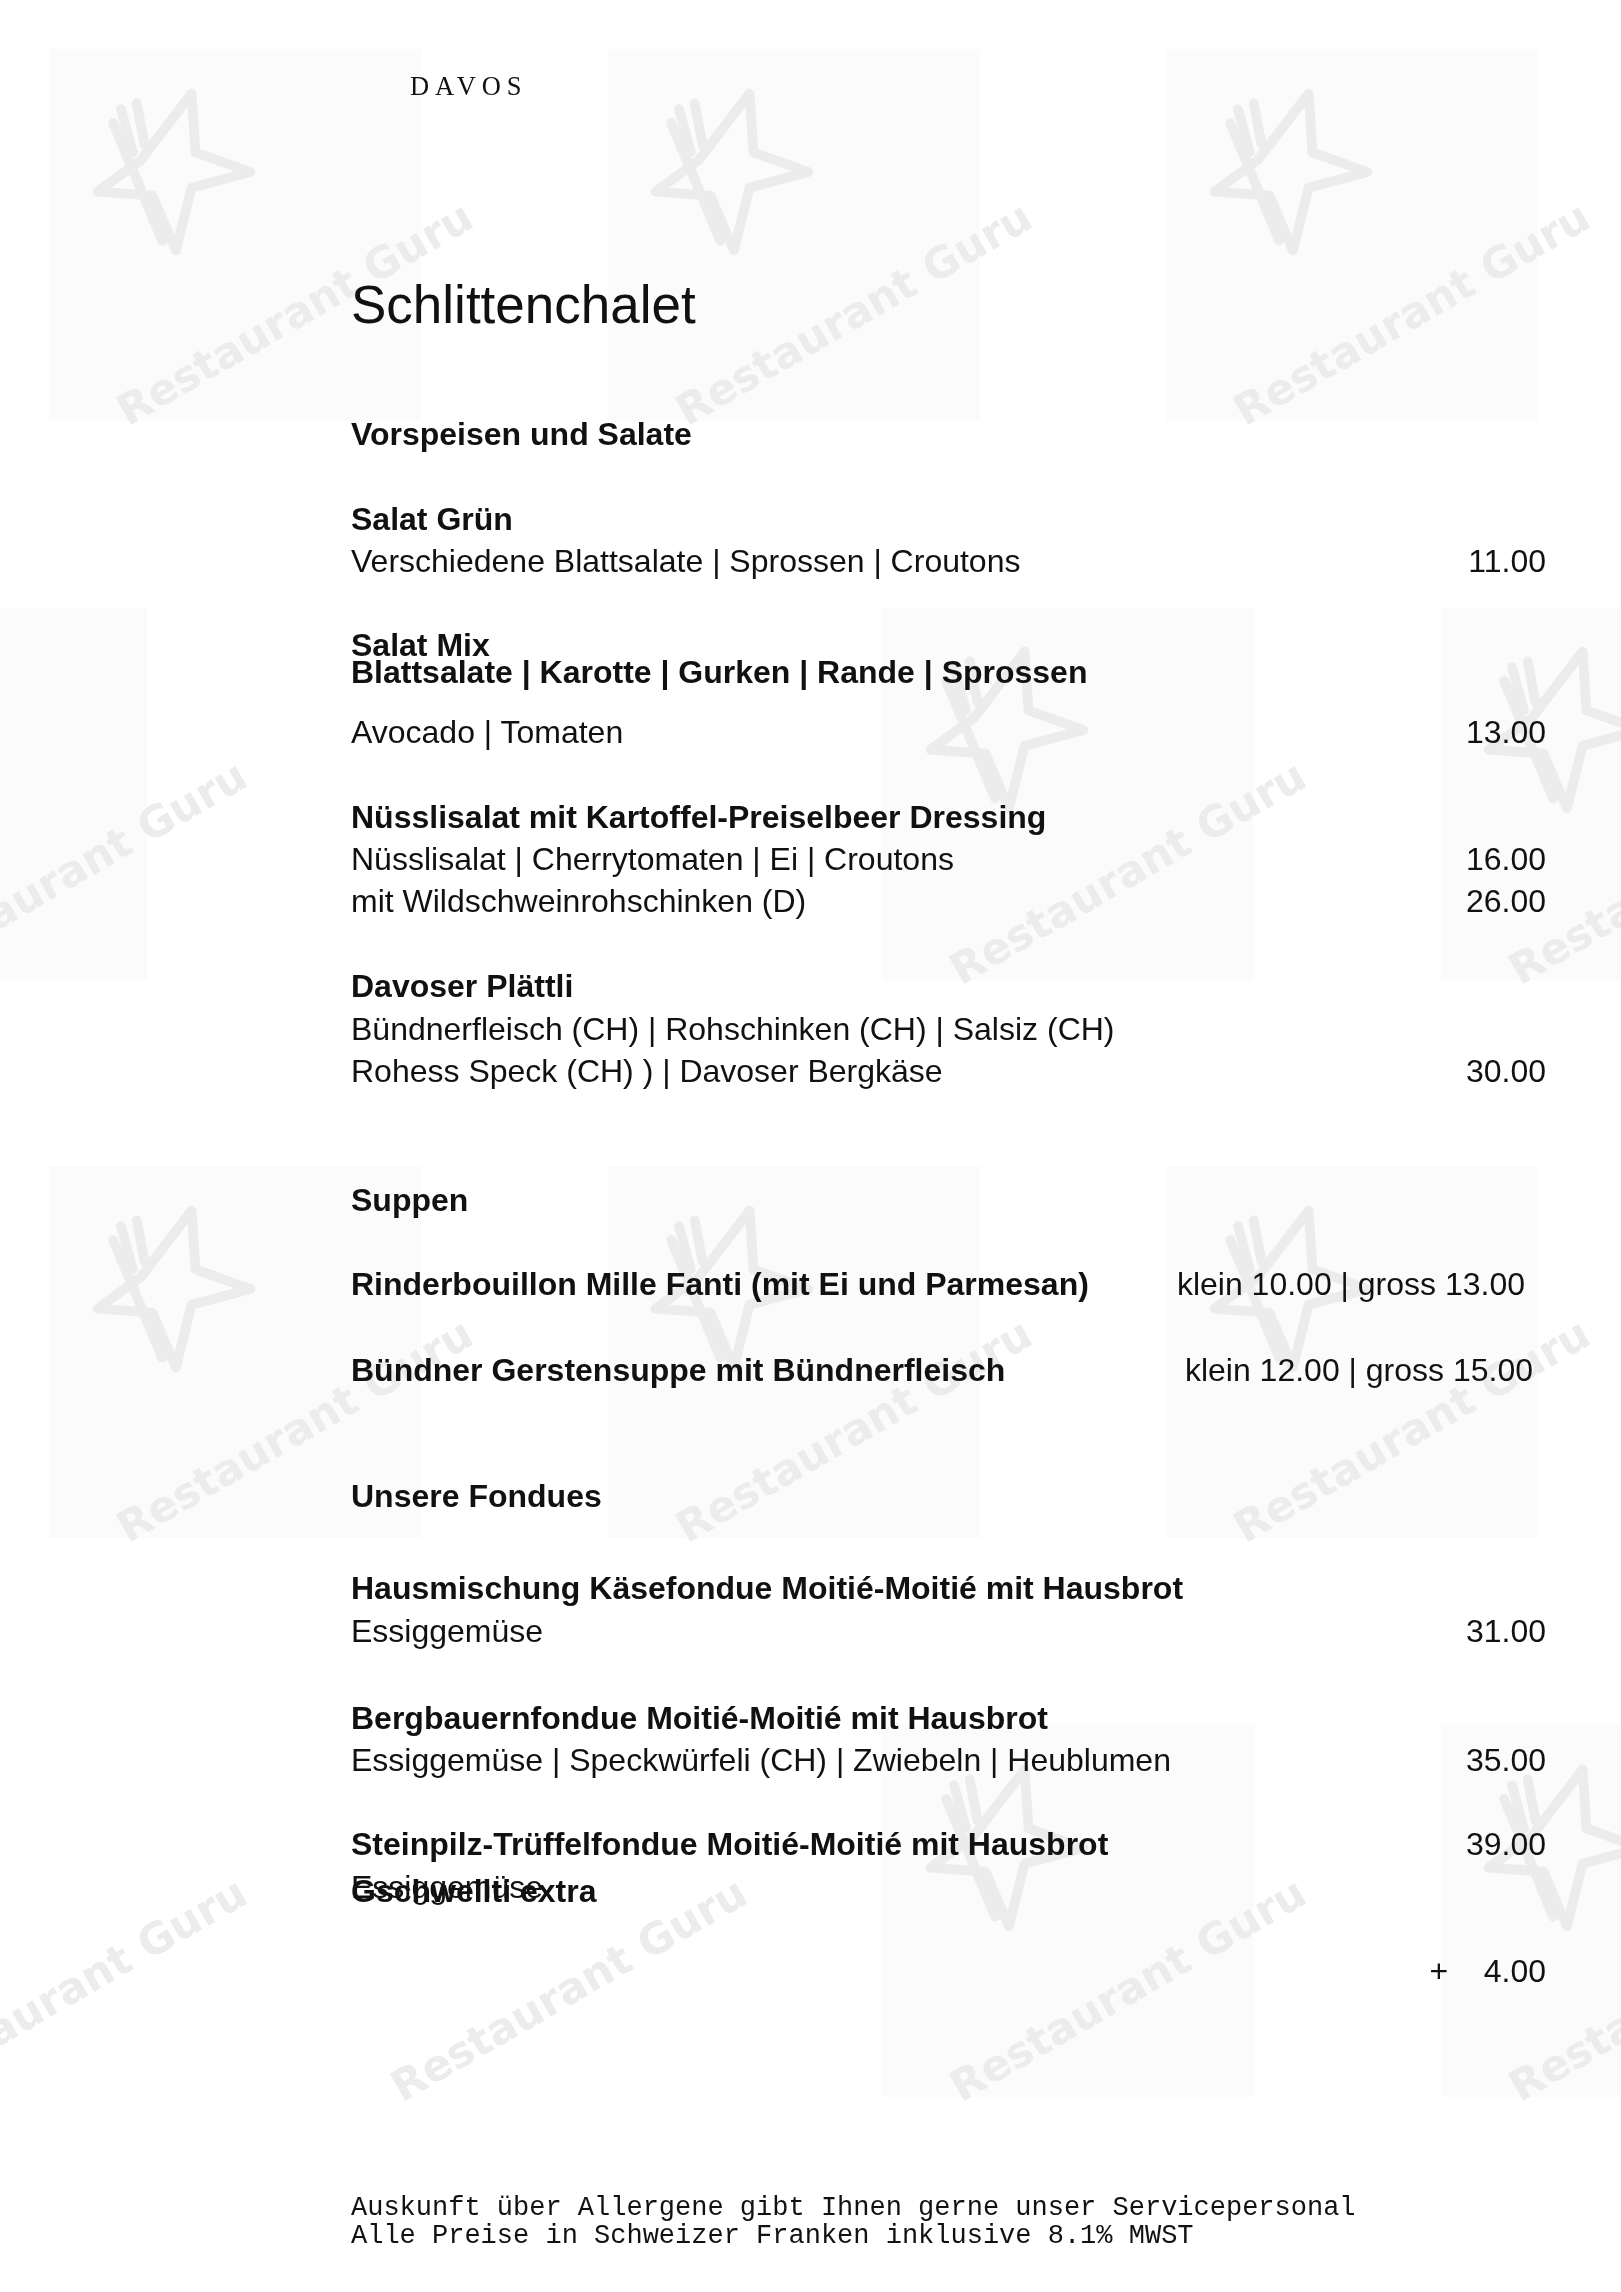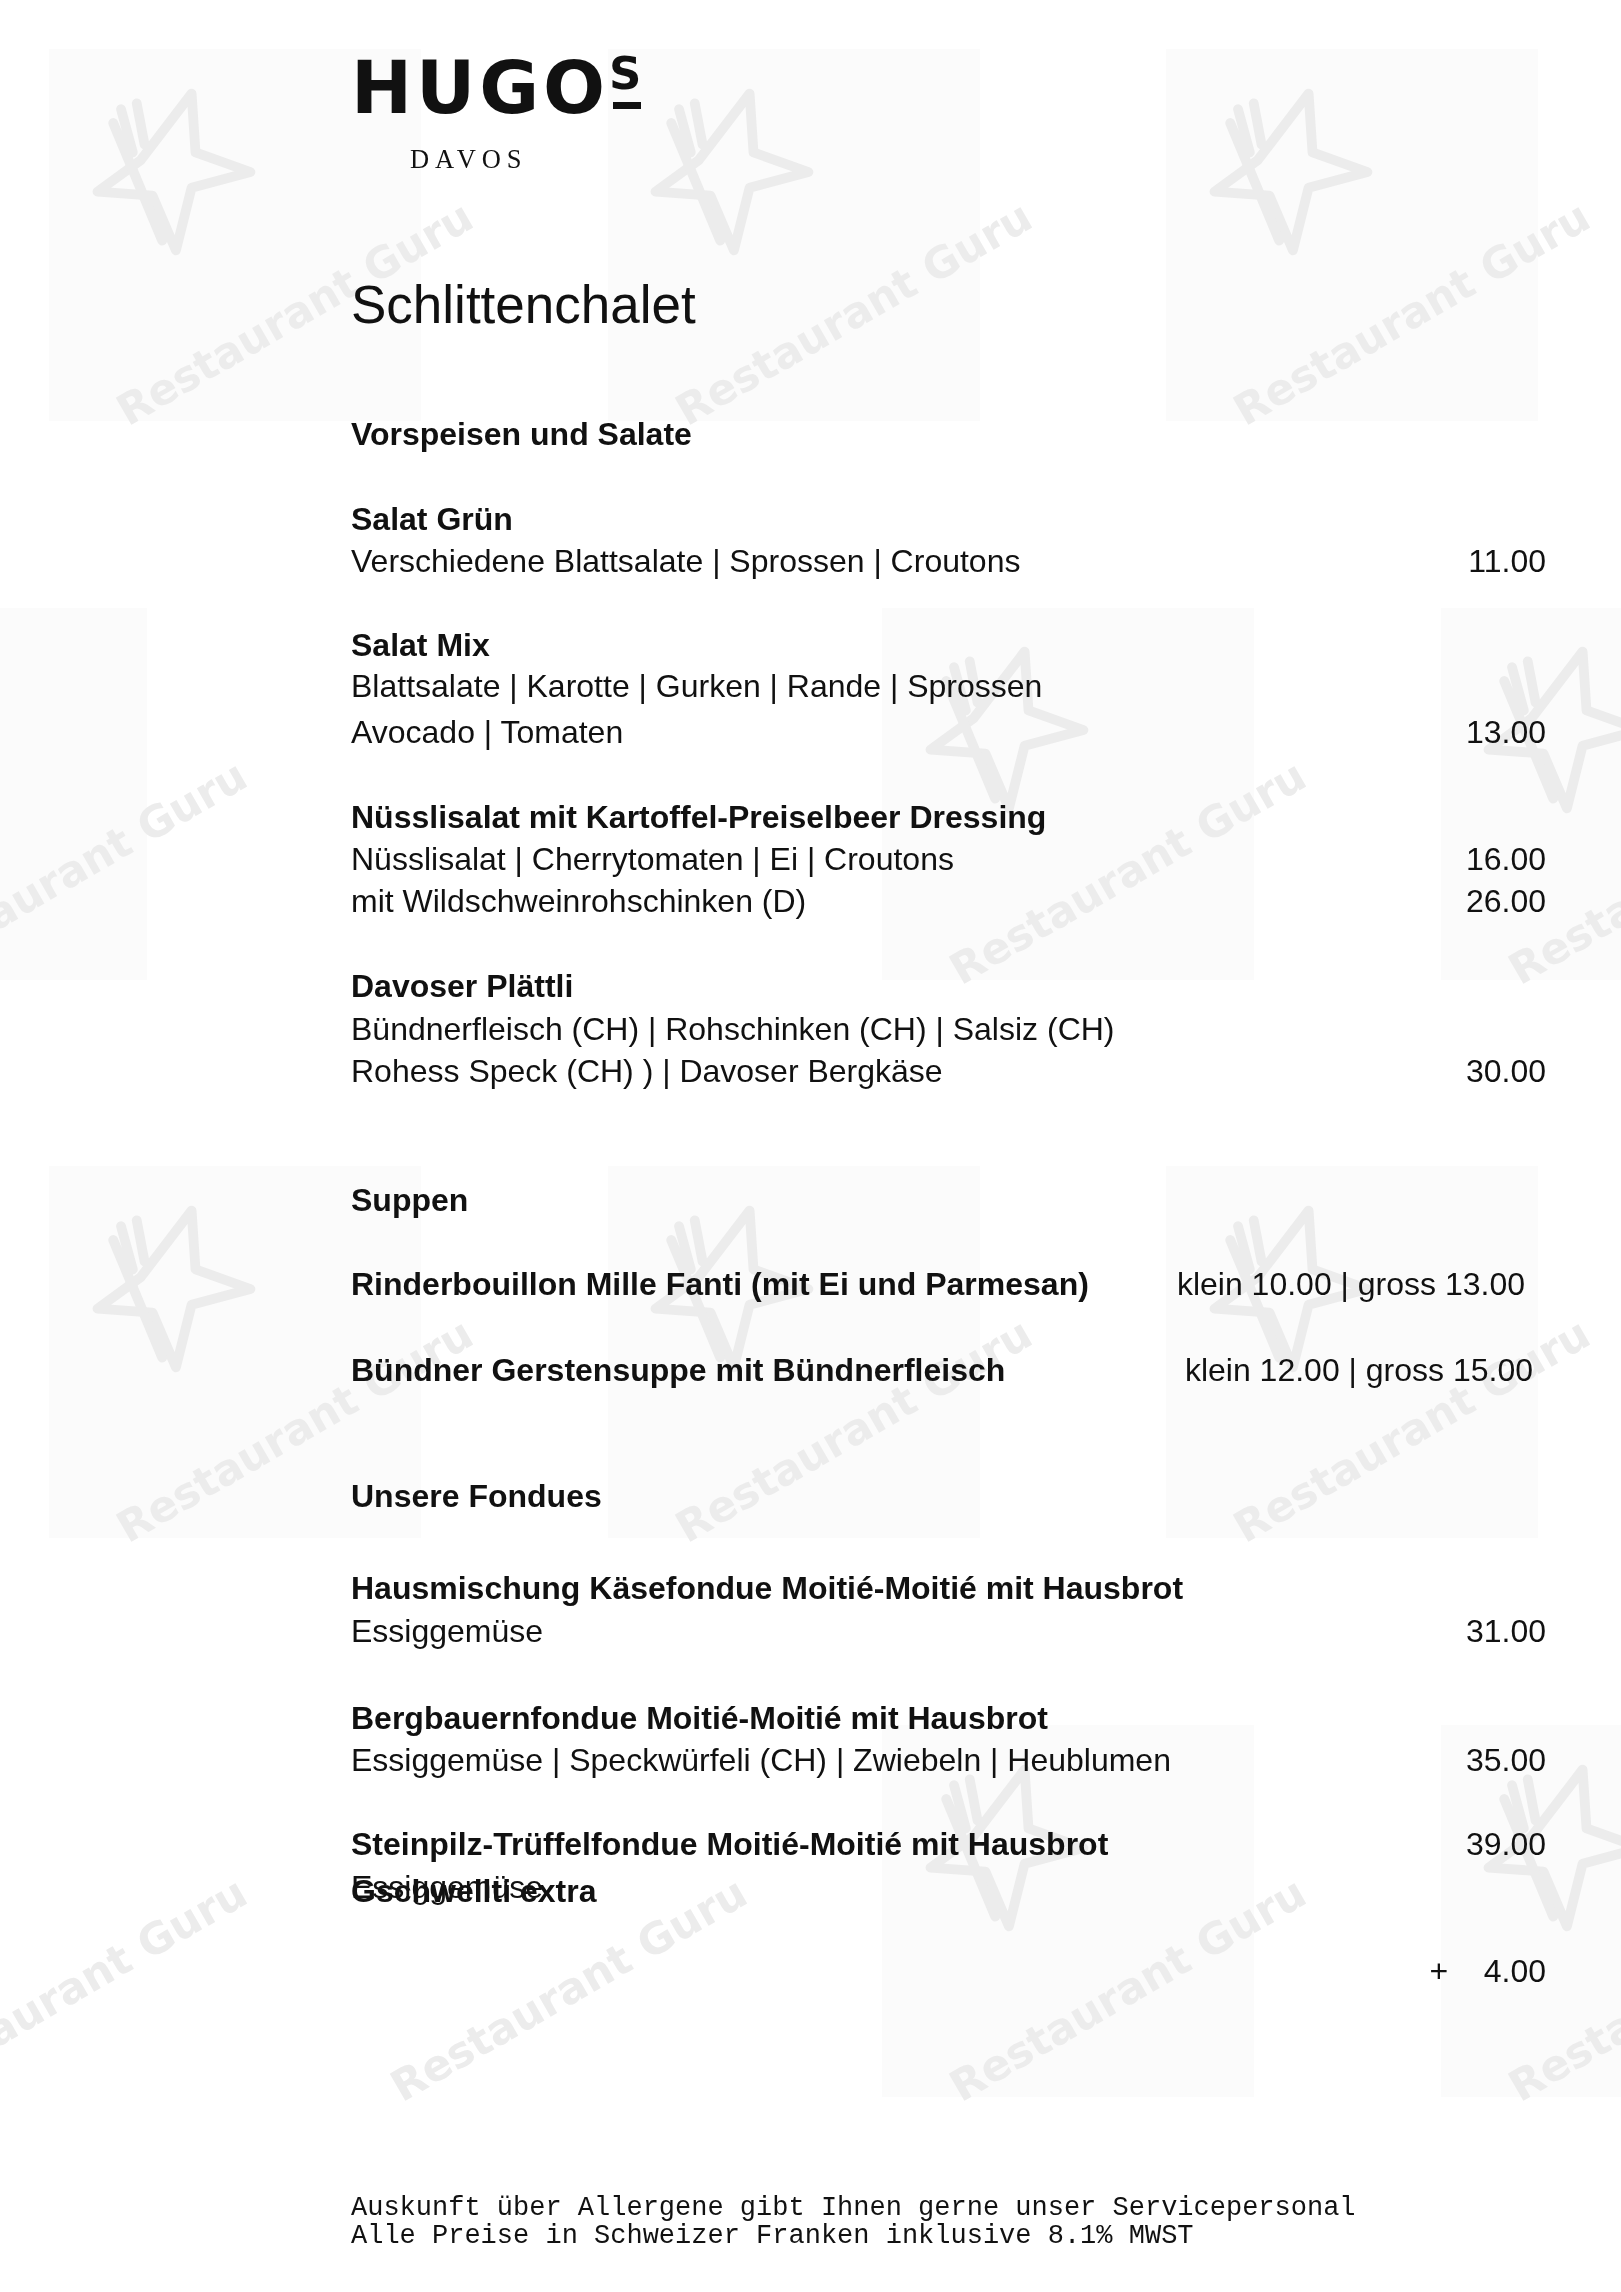--- a/index.html
+++ b/index.html
@@ -102,43 +102,36 @@
   <div class="wm-text" style="left:108px;top:1509px;">Restaurant Guru</div>
   <div class="wm-text" style="left:667px;top:1509px;">Restaurant Guru</div>
   <div class="wm-text" style="left:1225px;top:1509px;">Restaurant Guru</div>
   <div class="wm-text" style="left:-118px;top:2068px;">Restaurant Guru</div>
   <div class="wm-text" style="left:382px;top:2068px;">Restaurant Guru</div>
   <div class="wm-text" style="left:941px;top:2068px;">Restaurant Guru</div>
   <div class="wm-text" style="left:1500px;top:2068px;">Restaurant Guru</div>
 </div>
 
 <div class="logo">
-  <div class="logo-main">
-    <span>HUGO</span>
-    <span class="logo-s">
-      <span>S</span>
-      <span class="bar"></span>
-    </span>
-  </div>
   <div class="logo-sub">DAVOS</div>
 </div>
 
 <div class="title">Schlittenchalet</div>
 
 <div class="section" style="top:416px;">Vorspeisen und Salate</div>
 
 <div>
   <div class="line b" style="top:501px;">Salat Grün</div>
   <div class="line" style="top:543px;">Verschiedene Blattsalate | Sprossen | Croutons</div>
   <div class="price" style="top:543px;">11.00</div>
 </div>
 
 <div>
   <div class="line b" style="top:627px;">Salat Mix</div>
-  <div class="line" style="top:668px;">Blattsalate | Karotte | Gurken | Rande | Sprossen</div>
+  <div class="line" style="top:654px;font-weight:bold;">Blattsalate | Karotte | Gurken | Rande | Sprossen</div>
   <div class="line" style="top:714px;">Avocado | Tomaten</div>
   <div class="price" style="top:714px;">13.00</div>
 </div>
 
 <div>
   <div class="line b" style="top:799px;">Nüsslisalat mit Kartoffel-Preiselbeer Dressing</div>
   <div class="line" style="top:841px;">Nüsslisalat | Cherrytomaten | Ei | Croutons</div>
   <div class="price" style="top:841px;">16.00</div>
   <div class="line" style="top:883px;">mit Wildschweinrohschinken (D)</div>
   <div class="price" style="top:883px;">26.00</div>

